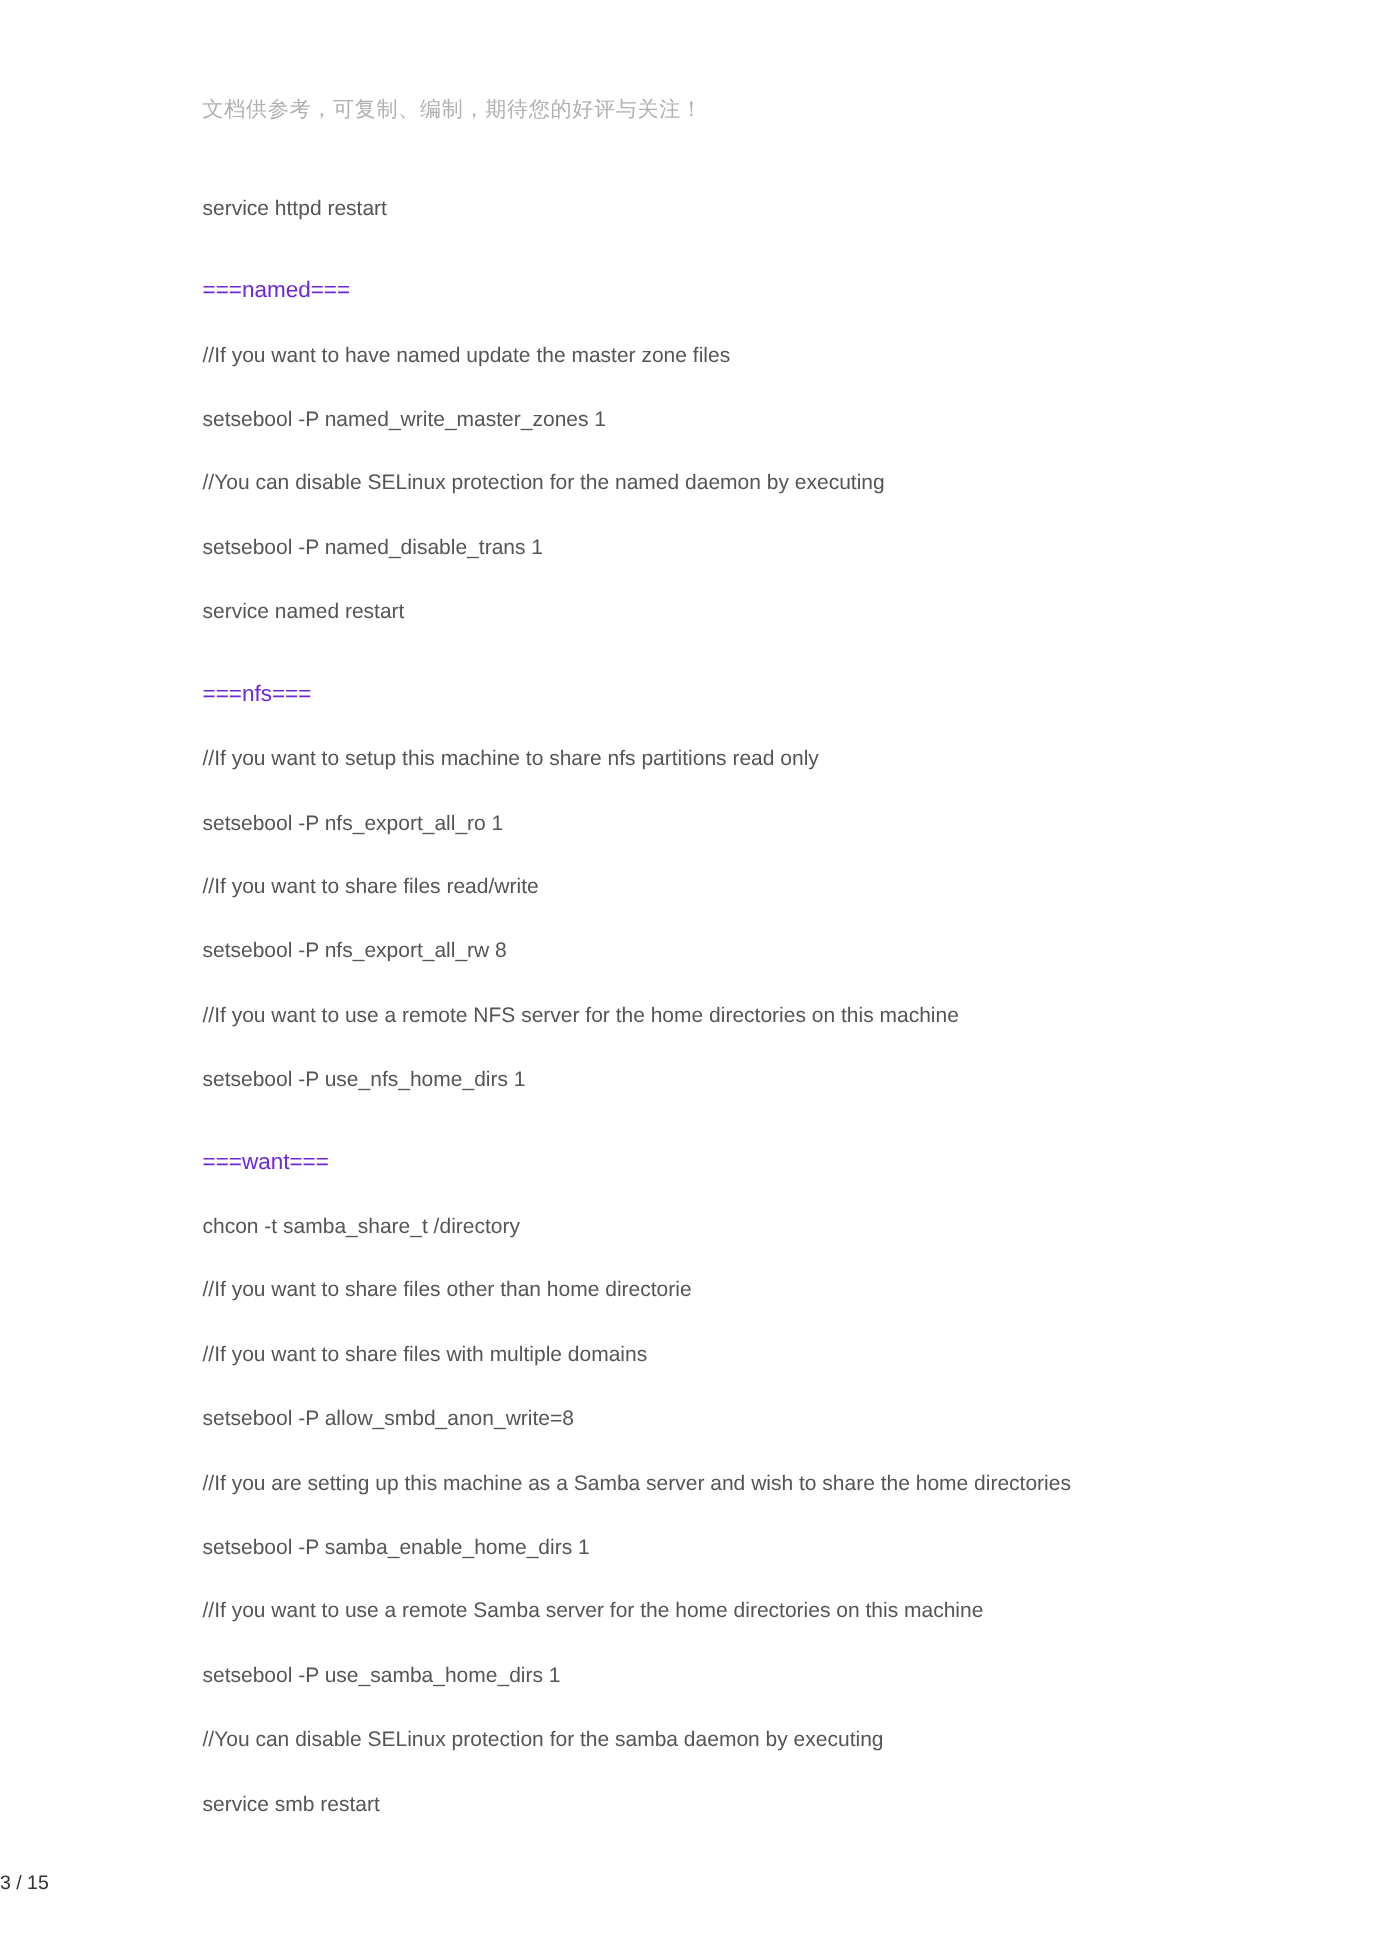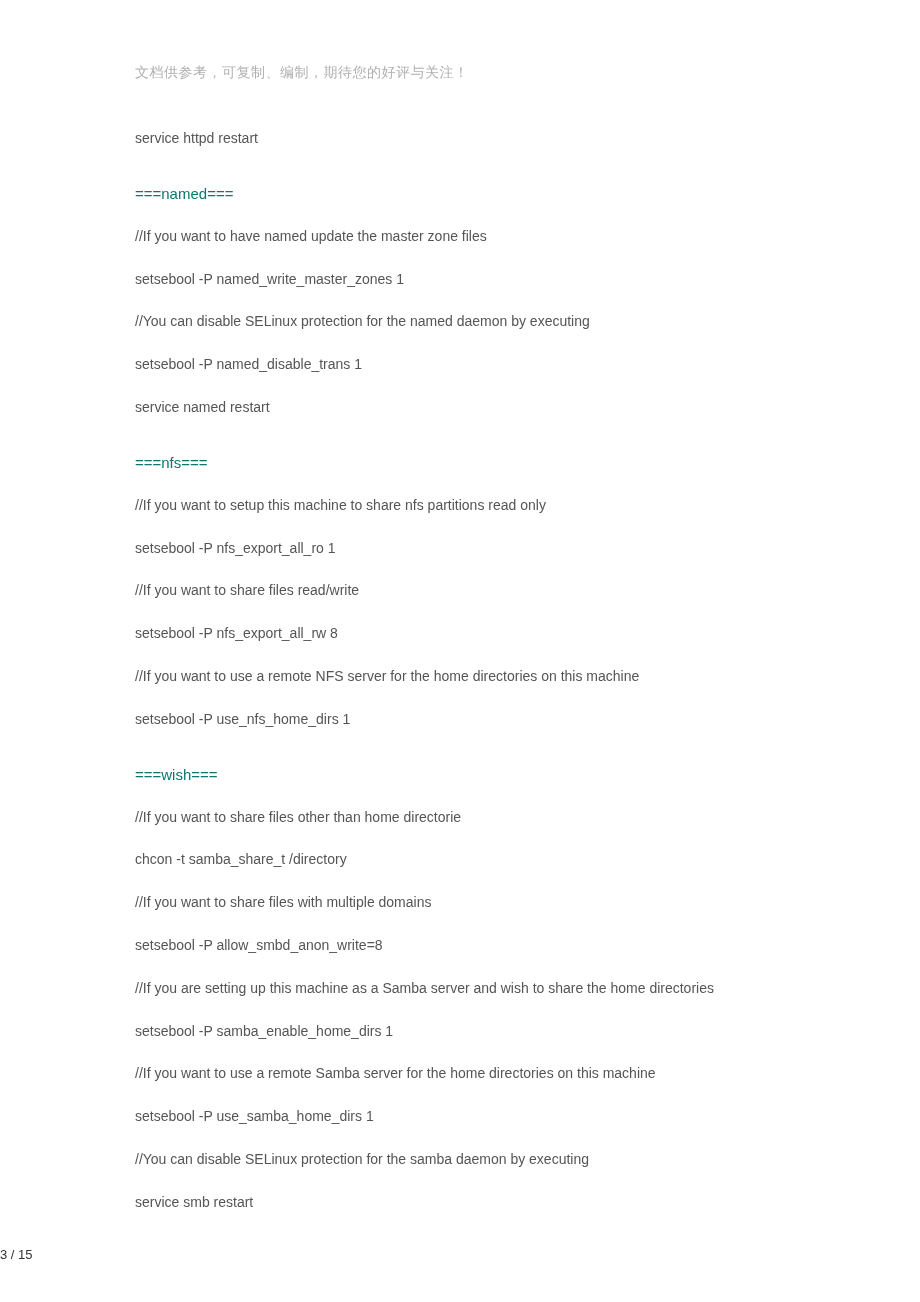--- a/index.html
+++ b/index.html
@@ -26,21 +26,21 @@
   }
   .line {
     font-size: 14px;
     color: #555555;
     margin-bottom: 26px;
     font-family: Arial, sans-serif;
     line-height: 1.2;
   }
   .section-heading {
     font-size: 15px;
-    color: #0f766e;
+    color: #6d28d9;
     margin-top: 38px;
     margin-bottom: 26px;
     font-family: Arial, sans-serif;
   }
   .page-number {
     font-size: 13px;
     color: #333333;
     position: absolute;
     bottom: 40px;
     left: 0;
@@ -64,23 +64,23 @@
   <div class="line">service named restart</div>
 
   <div class="section-heading">===nfs===</div>
   <div class="line">//If you want to setup this machine to share nfs partitions read only</div>
   <div class="line">setsebool -P nfs_export_all_ro 1</div>
   <div class="line">//If you want to share files read/write</div>
   <div class="line">setsebool -P nfs_export_all_rw 8</div>
   <div class="line">//If you want to use a remote NFS server for the home directories on this machine</div>
   <div class="line">setsebool -P use_nfs_home_dirs 1</div>
 
-  <div class="section-heading">===wish===</div>
+  <div class="section-heading">===want===</div>
+  <div class="line">chcon -t samba_share_t /directory</div>
   <div class="line">//If you want to share files other than home directorie</div>
-  <div class="line">chcon -t samba_share_t /directory</div>
   <div class="line">//If you want to share files with multiple domains</div>
   <div class="line">setsebool -P allow_smbd_anon_write=8</div>
   <div class="line">//If you are setting up this machine as a Samba server and wish to share the home directories</div>
   <div class="line">setsebool -P samba_enable_home_dirs 1</div>
   <div class="line">//If you want to use a remote Samba server for the home directories on this machine</div>
   <div class="line">setsebool -P use_samba_home_dirs 1</div>
   <div class="line">//You can disable SELinux protection for the samba daemon by executing</div>
   <div class="line">service smb restart</div>
 
   <div class="page-number">3 / 15</div>

